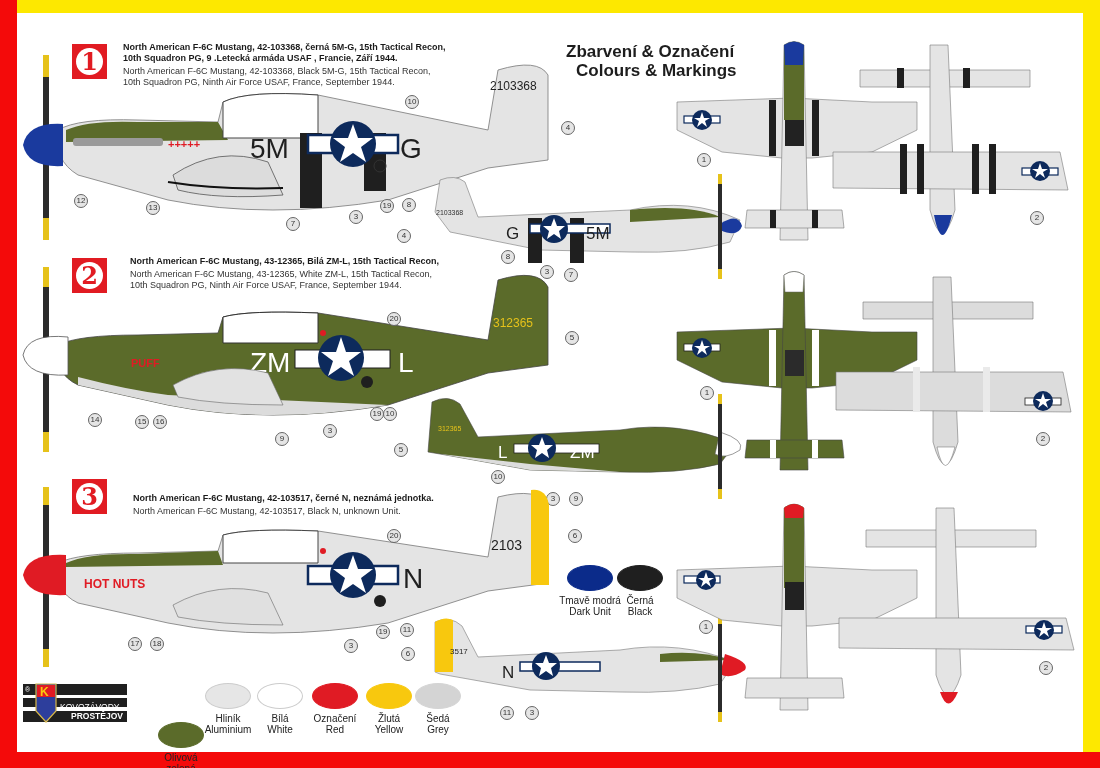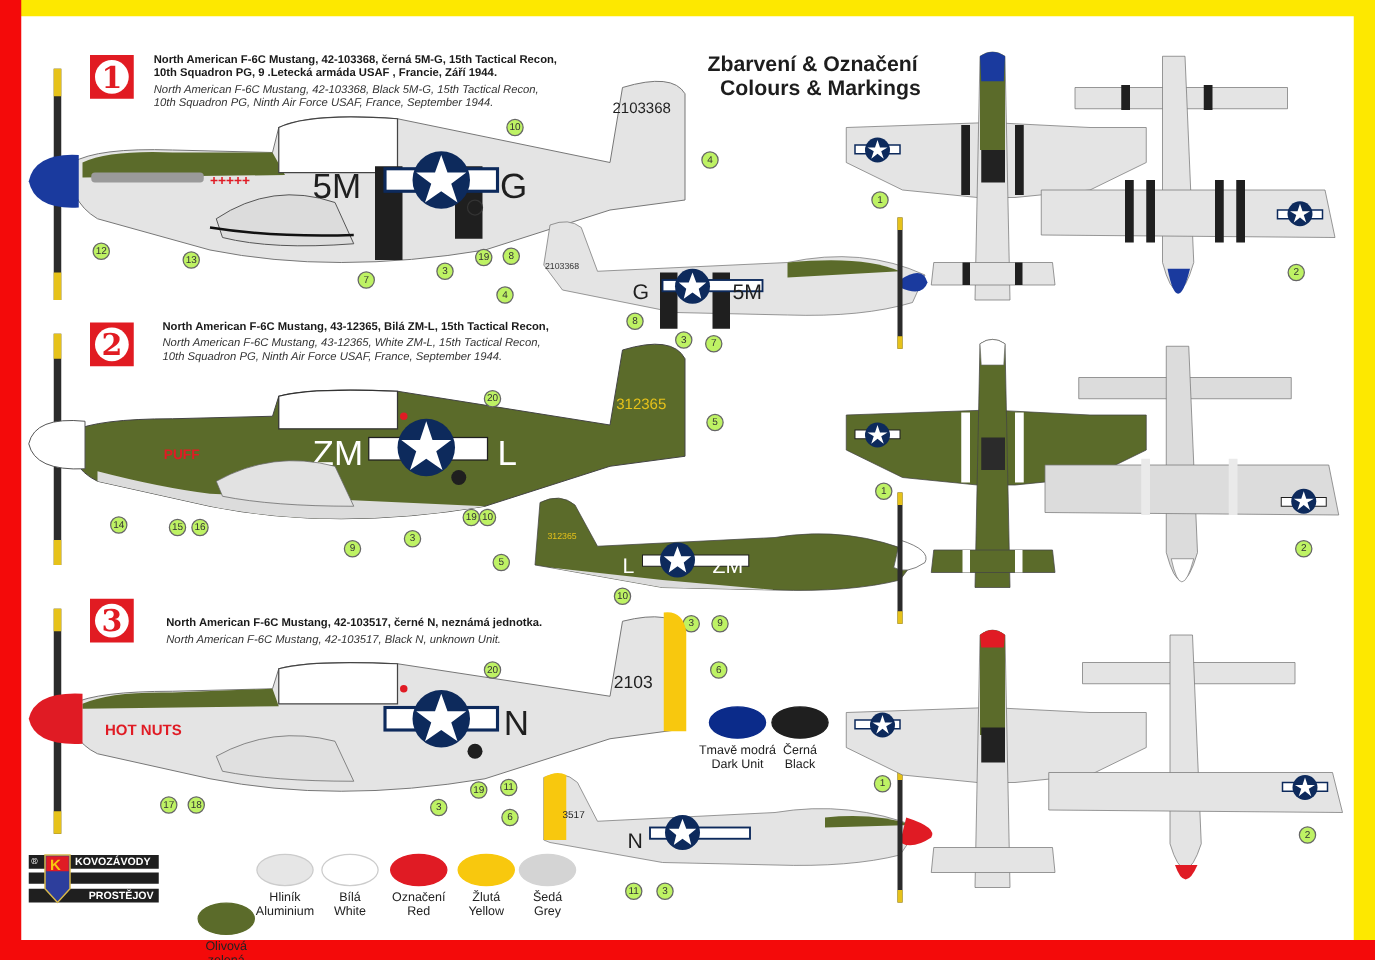--- a/index.html
+++ b/index.html
@@ -8,27 +8,27 @@
   .frame-top { position: absolute; left: 0; top: 0; width: 1100px; height: 13px; background: #fde800; }
   .frame-right { position: absolute; right: 0; top: 0; width: 17px; height: 768px; background: #fde800; }
   .frame-left { position: absolute; left: 0; top: 0; width: 17px; height: 768px; background: #f40a0a; }
   .frame-bottom { position: absolute; left: 0; bottom: 0; width: 1100px; height: 16px; background: #f40a0a; }
 
   .badge { position: absolute; width: 35px; height: 35px; background: #e11b22; display: flex; align-items: center; justify-content: center; }
   .badge-inner { width: 27px; height: 27px; background: #fff; border-radius: 50%; display: flex; align-items: center; justify-content: center; color: #e11b22; font-family: "DejaVu Serif", serif; font-weight: bold; font-size: 24px; line-height: 1; }
 
   .caption { position: absolute; font-size: 9px; line-height: 11px; color: #1a1a1a; }
   .caption .cz { font-weight: bold; }
-  .caption .en { font-style: italic; color: #333; margin-top: 2px; }
+  .caption .en { color: #333; margin-top: 2px; }
 
   .title { position: absolute; left: 566px; top: 42px; text-align: left; font-weight: bold; color: #1d1d1d; font-size: 17px; line-height: 19px; }
   .title .t2 { padding-left: 10px; }
 
   .plane { position: absolute; }
-  .callout { position: absolute; width: 14px; height: 14px; border: 1px solid #666; border-radius: 50%; background: #bef264; font-size: 8px; line-height: 12px; text-align: center; color: #333; }
+  .callout { position: absolute; width: 14px; height: 14px; border: 1px solid #666; border-radius: 50%; background: #e5e5e5; font-size: 8px; line-height: 12px; text-align: center; color: #333; }
 
   .swatch { position: absolute; text-align: center; font-size: 10px; line-height: 11px; color: #222; }
   .swatch .oval { width: 46px; height: 26px; border-radius: 50%; margin: 0 auto 4px; border: 1px solid #ccc; }
 
   .logo { position: absolute; left: 23px; top: 684px; width: 104px; height: 40px; }
 </style>
 </head>
 <body>
 
 <div class="frame-top"></div>
@@ -355,15 +355,15 @@
 <div class="logo">
   <div style="position:absolute;left:0;top:0;width:104px;height:11px;background:#1f1f1f;"></div>
   <div style="position:absolute;left:0;top:14px;width:104px;height:9px;background:#1f1f1f;"></div>
   <div style="position:absolute;left:0;top:27px;width:104px;height:11px;background:#1f1f1f;"></div>
   <div style="position:absolute;left:2px;top:0px;font-size:7px;color:#fff;line-height:11px;">®</div>
   <svg style="position:absolute;left:12px;top:-1px;" width="22" height="40">
     <path d="M1,1 L21,1 L21,28 L11,39 L1,28 Z" fill="#2d3e9c" stroke="#d8b84a" stroke-width="1.2"></path>
     <rect x="2" y="2" width="18" height="12" fill="#e01b24"></rect>
     <text x="5" y="13" font-size="12" font-weight="bold" fill="#f8c80e" font-family="Liberation Sans, sans-serif">K</text>
   </svg>
-  <div style="position:absolute;left:37px;top:0;font-size:8.5px;font-weight:bold;color:#fff;line-height:11px;text-align:center;">KOVOZÁVODY</div>
+  <div style="position:absolute;left:37px;top:18px;font-size:8.5px;font-weight:normal;color:#fff;line-height:11px;text-align:center;">KOVOZÁVODY</div>
   <div style="position:absolute;left:48px;top:27px;font-size:8.5px;font-weight:bold;color:#fff;line-height:11px;">PROSTĚJOV</div>
 </div>
 
 </body></html>

